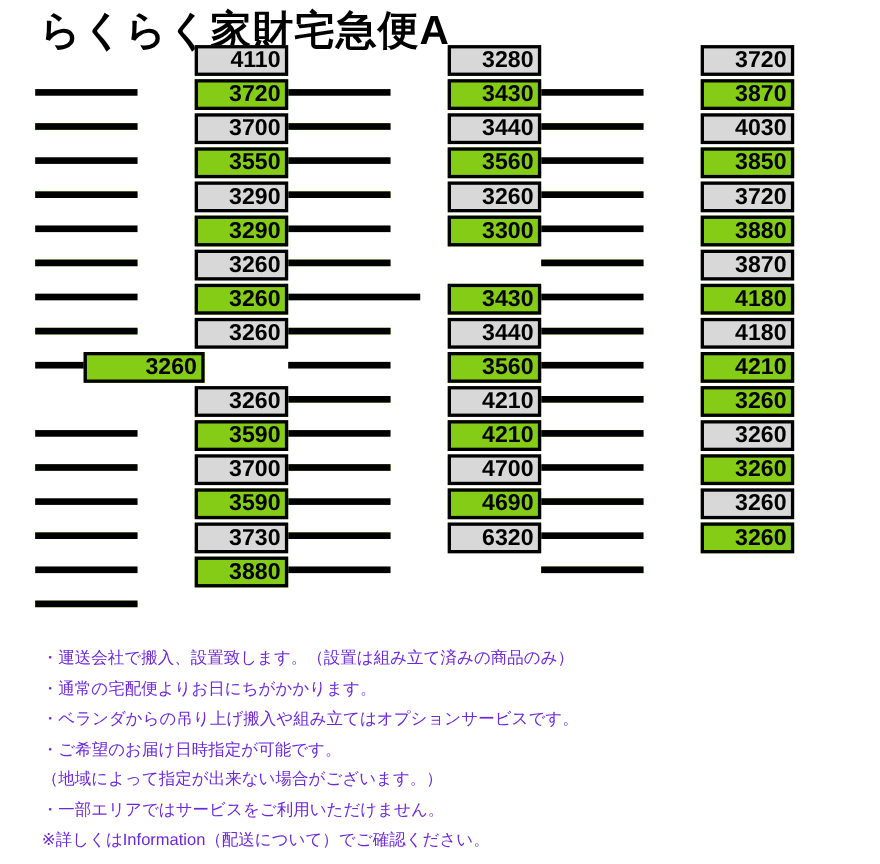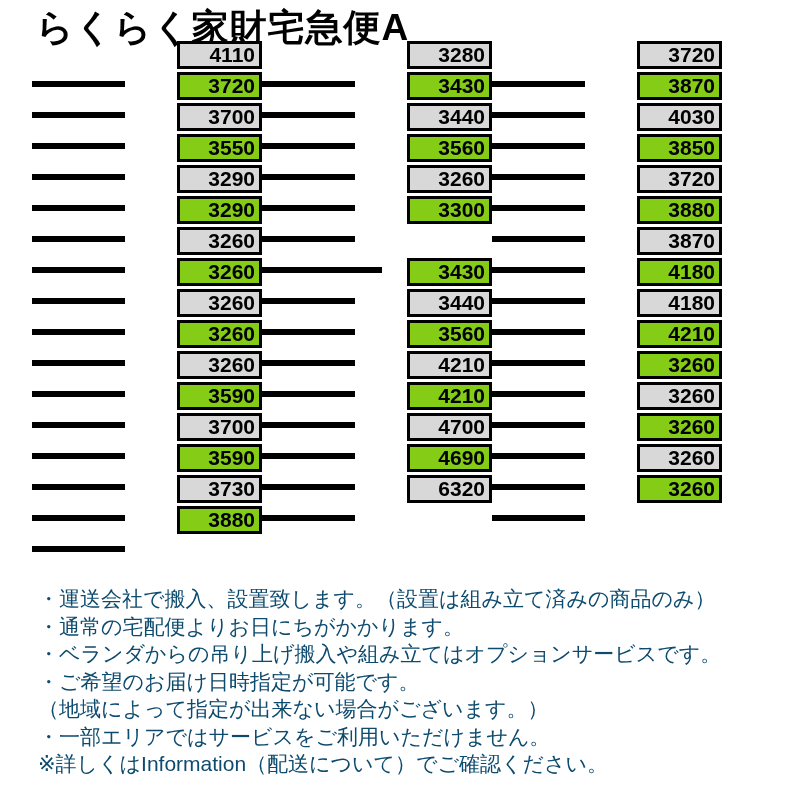--- a/index.html
+++ b/index.html
@@ -65,23 +65,23 @@
   .cell.shaded { background: #d8d8d8; }
   .cell.plain  { background: #84cc16; }
   .pair.empty  { visibility: hidden; }
   .notes {
     position: absolute;
     left: 38px;
     top: 585px;
     width: 760px;
   }
   .note-line {
-    font-size: 21px;
+    font-size: 15px;
     line-height: 27.5px;
-    color: #0c4a6e;
+    color: #6d28d9;
     white-space: nowrap;
   }
 </style>
 </head>
 <body>
 
 <div class="page">
   <div class="page-title">らくらく家財宅急便A</div>
 
   <div class="fee-table">
@@ -186,21 +186,20 @@
       </div>
       <div class="pair">
         <div class="cell name shaded">滋賀</div>
         <div class="cell value shaded">3440</div>
       </div>
       <div class="pair">
         <div class="cell name shaded">佐賀</div>
         <div class="cell value shaded">4180</div>
       </div>
       <div class="pair">
-        <div class="cell name plain">群馬</div>
         <div class="cell value plain">3260</div>
       </div>
       <div class="pair">
         <div class="cell name plain">京都</div>
         <div class="cell value plain">3560</div>
       </div>
       <div class="pair">
         <div class="cell name plain">長崎</div>
         <div class="cell value plain">4210</div>
       </div>

